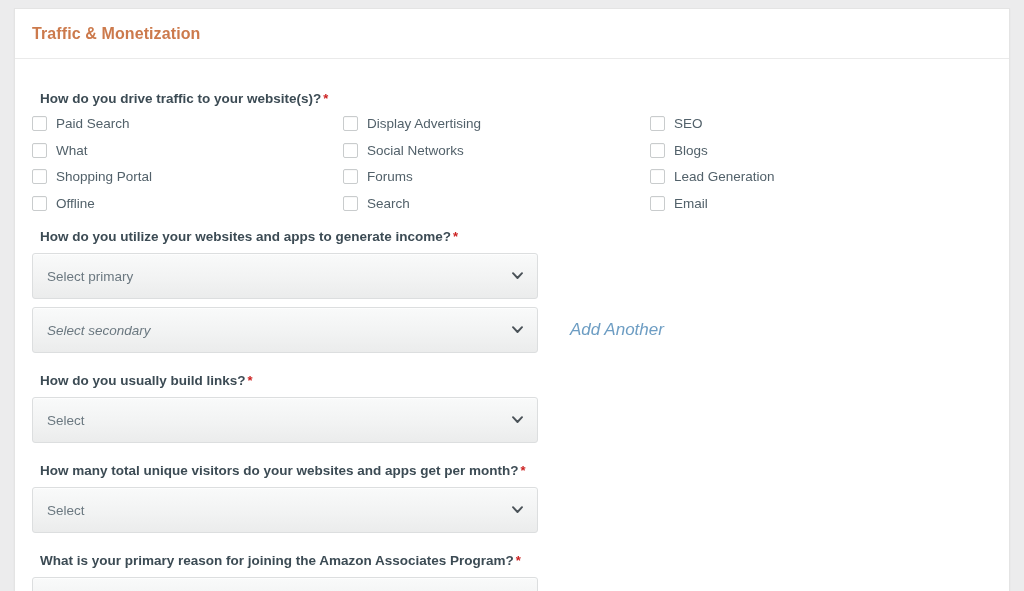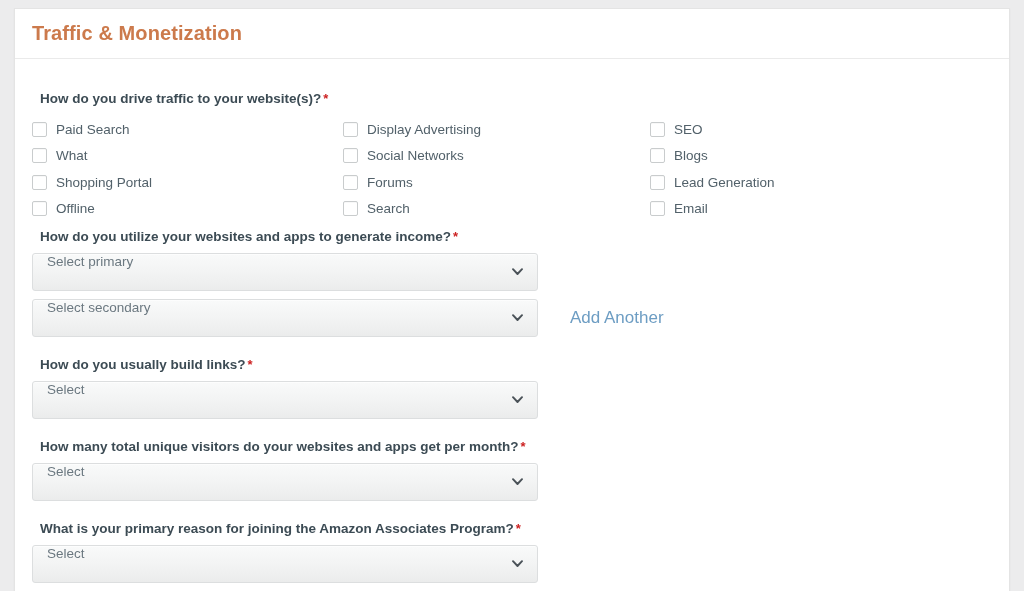--- a/index.html
+++ b/index.html
@@ -36,21 +36,21 @@
   .card-header {
     height: 50px;
     border-bottom: 1px solid #eaeaea;
     box-sizing: border-box;
     display: flex;
     align-items: center;
     padding-left: 17px;
   }
   .card-title {
     color: #cc7a4c;
-    font-size: 20px;
+    font-size: 16px;
     font-weight: bold;
     letter-spacing: .1px;
   }
   .card-body {
     padding: 24px 0 0 17px;
   }
 
   .field-label {
     color: #3c4b54;
     font-size: 13.5px;
@@ -76,21 +76,21 @@
   .cb-col {
     position: absolute;
     top: 0;
   }
   .cb-col.c1 { left: 0px;   width: 300px; }
   .cb-col.c2 { left: 311px; width: 300px; }
   .cb-col.c3 { left: 618px; width: 300px; }
 
   .cb-row {
     display: flex;
-    align-items: center;
+    align-items: flex-start;
     height: 26.5px;
   }
   .cb-box {
     width: 15px;
     height: 15px;
     border: 1px solid #c9cccd;
     border-radius: 2px;
     background: #ffffff;
     box-sizing: border-box;
     flex: 0 0 auto;
@@ -100,28 +100,28 @@
     margin-left: 9px;
     font-size: 13.5px;
     color: #52616a;
     white-space: nowrap;
   }
 
   
   .select-box {
     position: relative;
     width: 506px;
-    height: 38px;
+    height: 46px;
     margin-top: 8px;
     background: linear-gradient(to bottom, #f9fafa 0%, #f2f3f3 55%, #ebecec 100%);
     border: 1px solid #dcdedf;
     border-radius: 3px;
     box-sizing: border-box;
     display: flex;
-    align-items: flex-start;
+    align-items: center;
     cursor: default;
     box-shadow: 0 1px 0 rgba(255,255,255,0.6) inset;
   }
   .select-text {
     margin-left: 14px;
     font-size: 13.5px;
     color: #6b7880;
   }
   .chev {
     position: absolute;
@@ -129,20 +129,21 @@
     top: 50%;
     margin-top: -4px;
     width: 11px;
     height: 8px;
   }
   .chev svg { display: block; }
 
   .row-with-link {
     display: flex;
     align-items: center;
+    font-style: italic;
   }
   .add-another {
     margin-left: 32px;
     margin-top: 8px;
     font-size: 17px;
     color: #6d9dc3;
     cursor: pointer;
     white-space: nowrap;
   }
 

